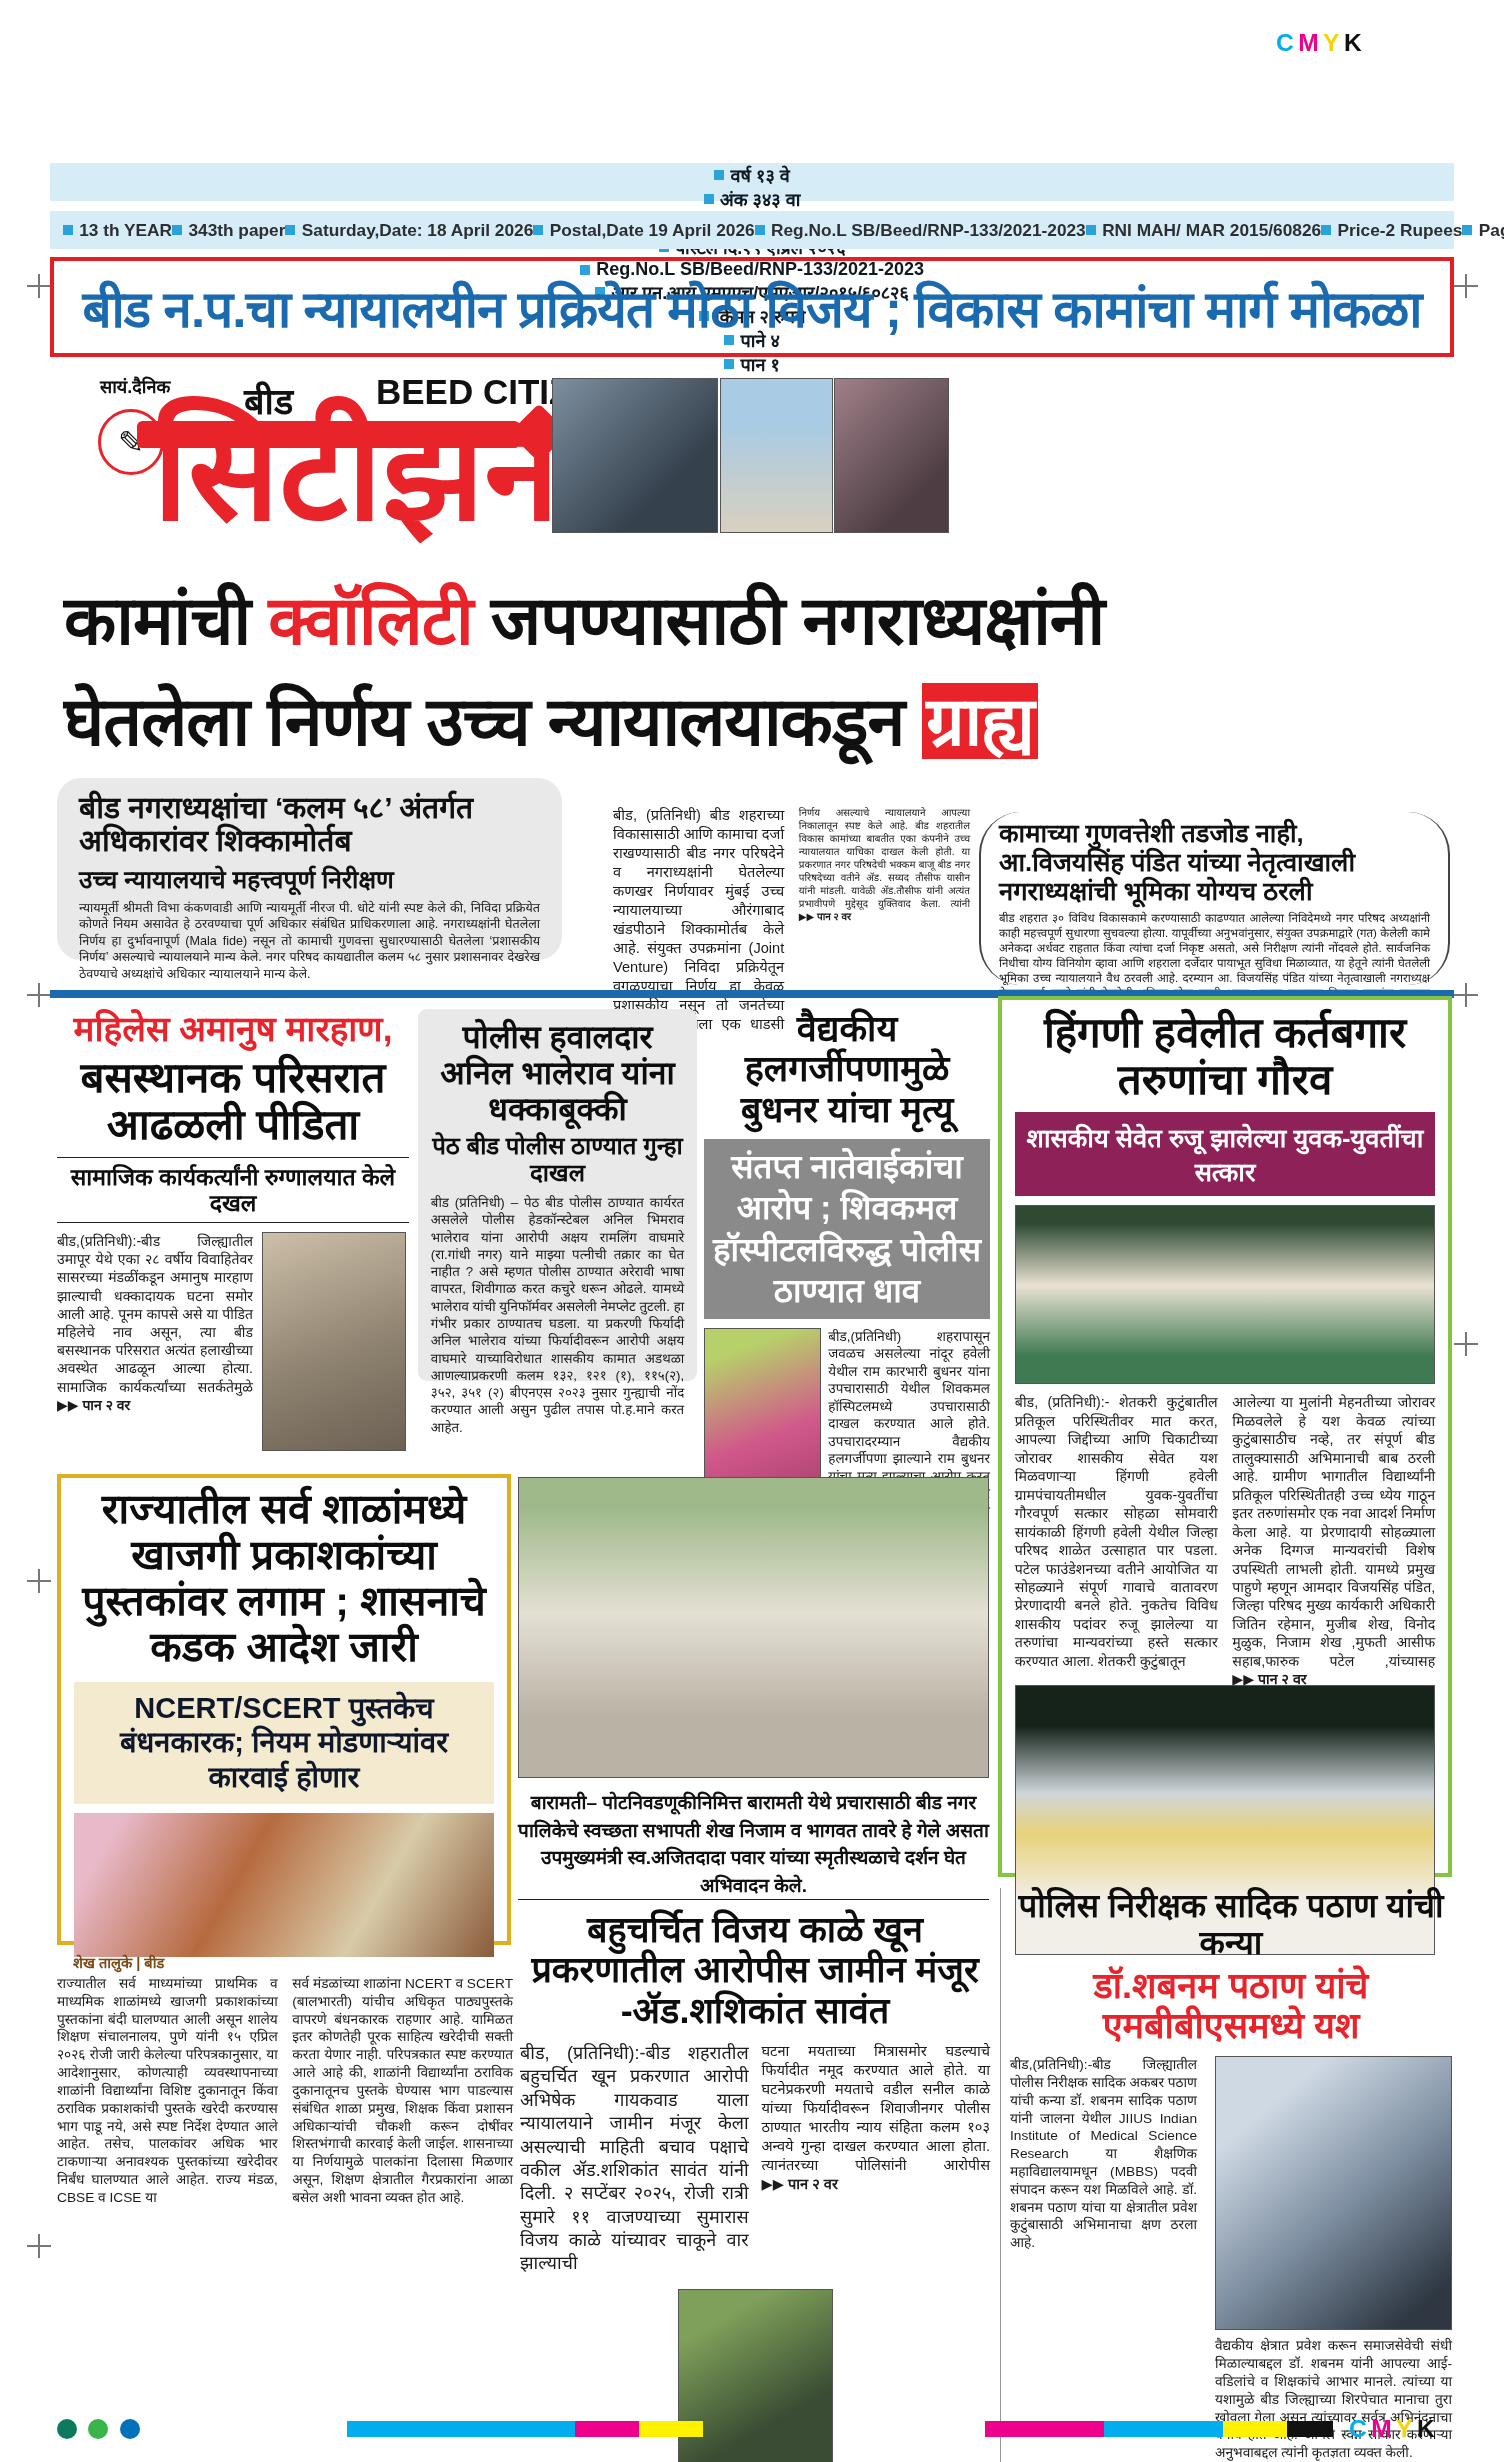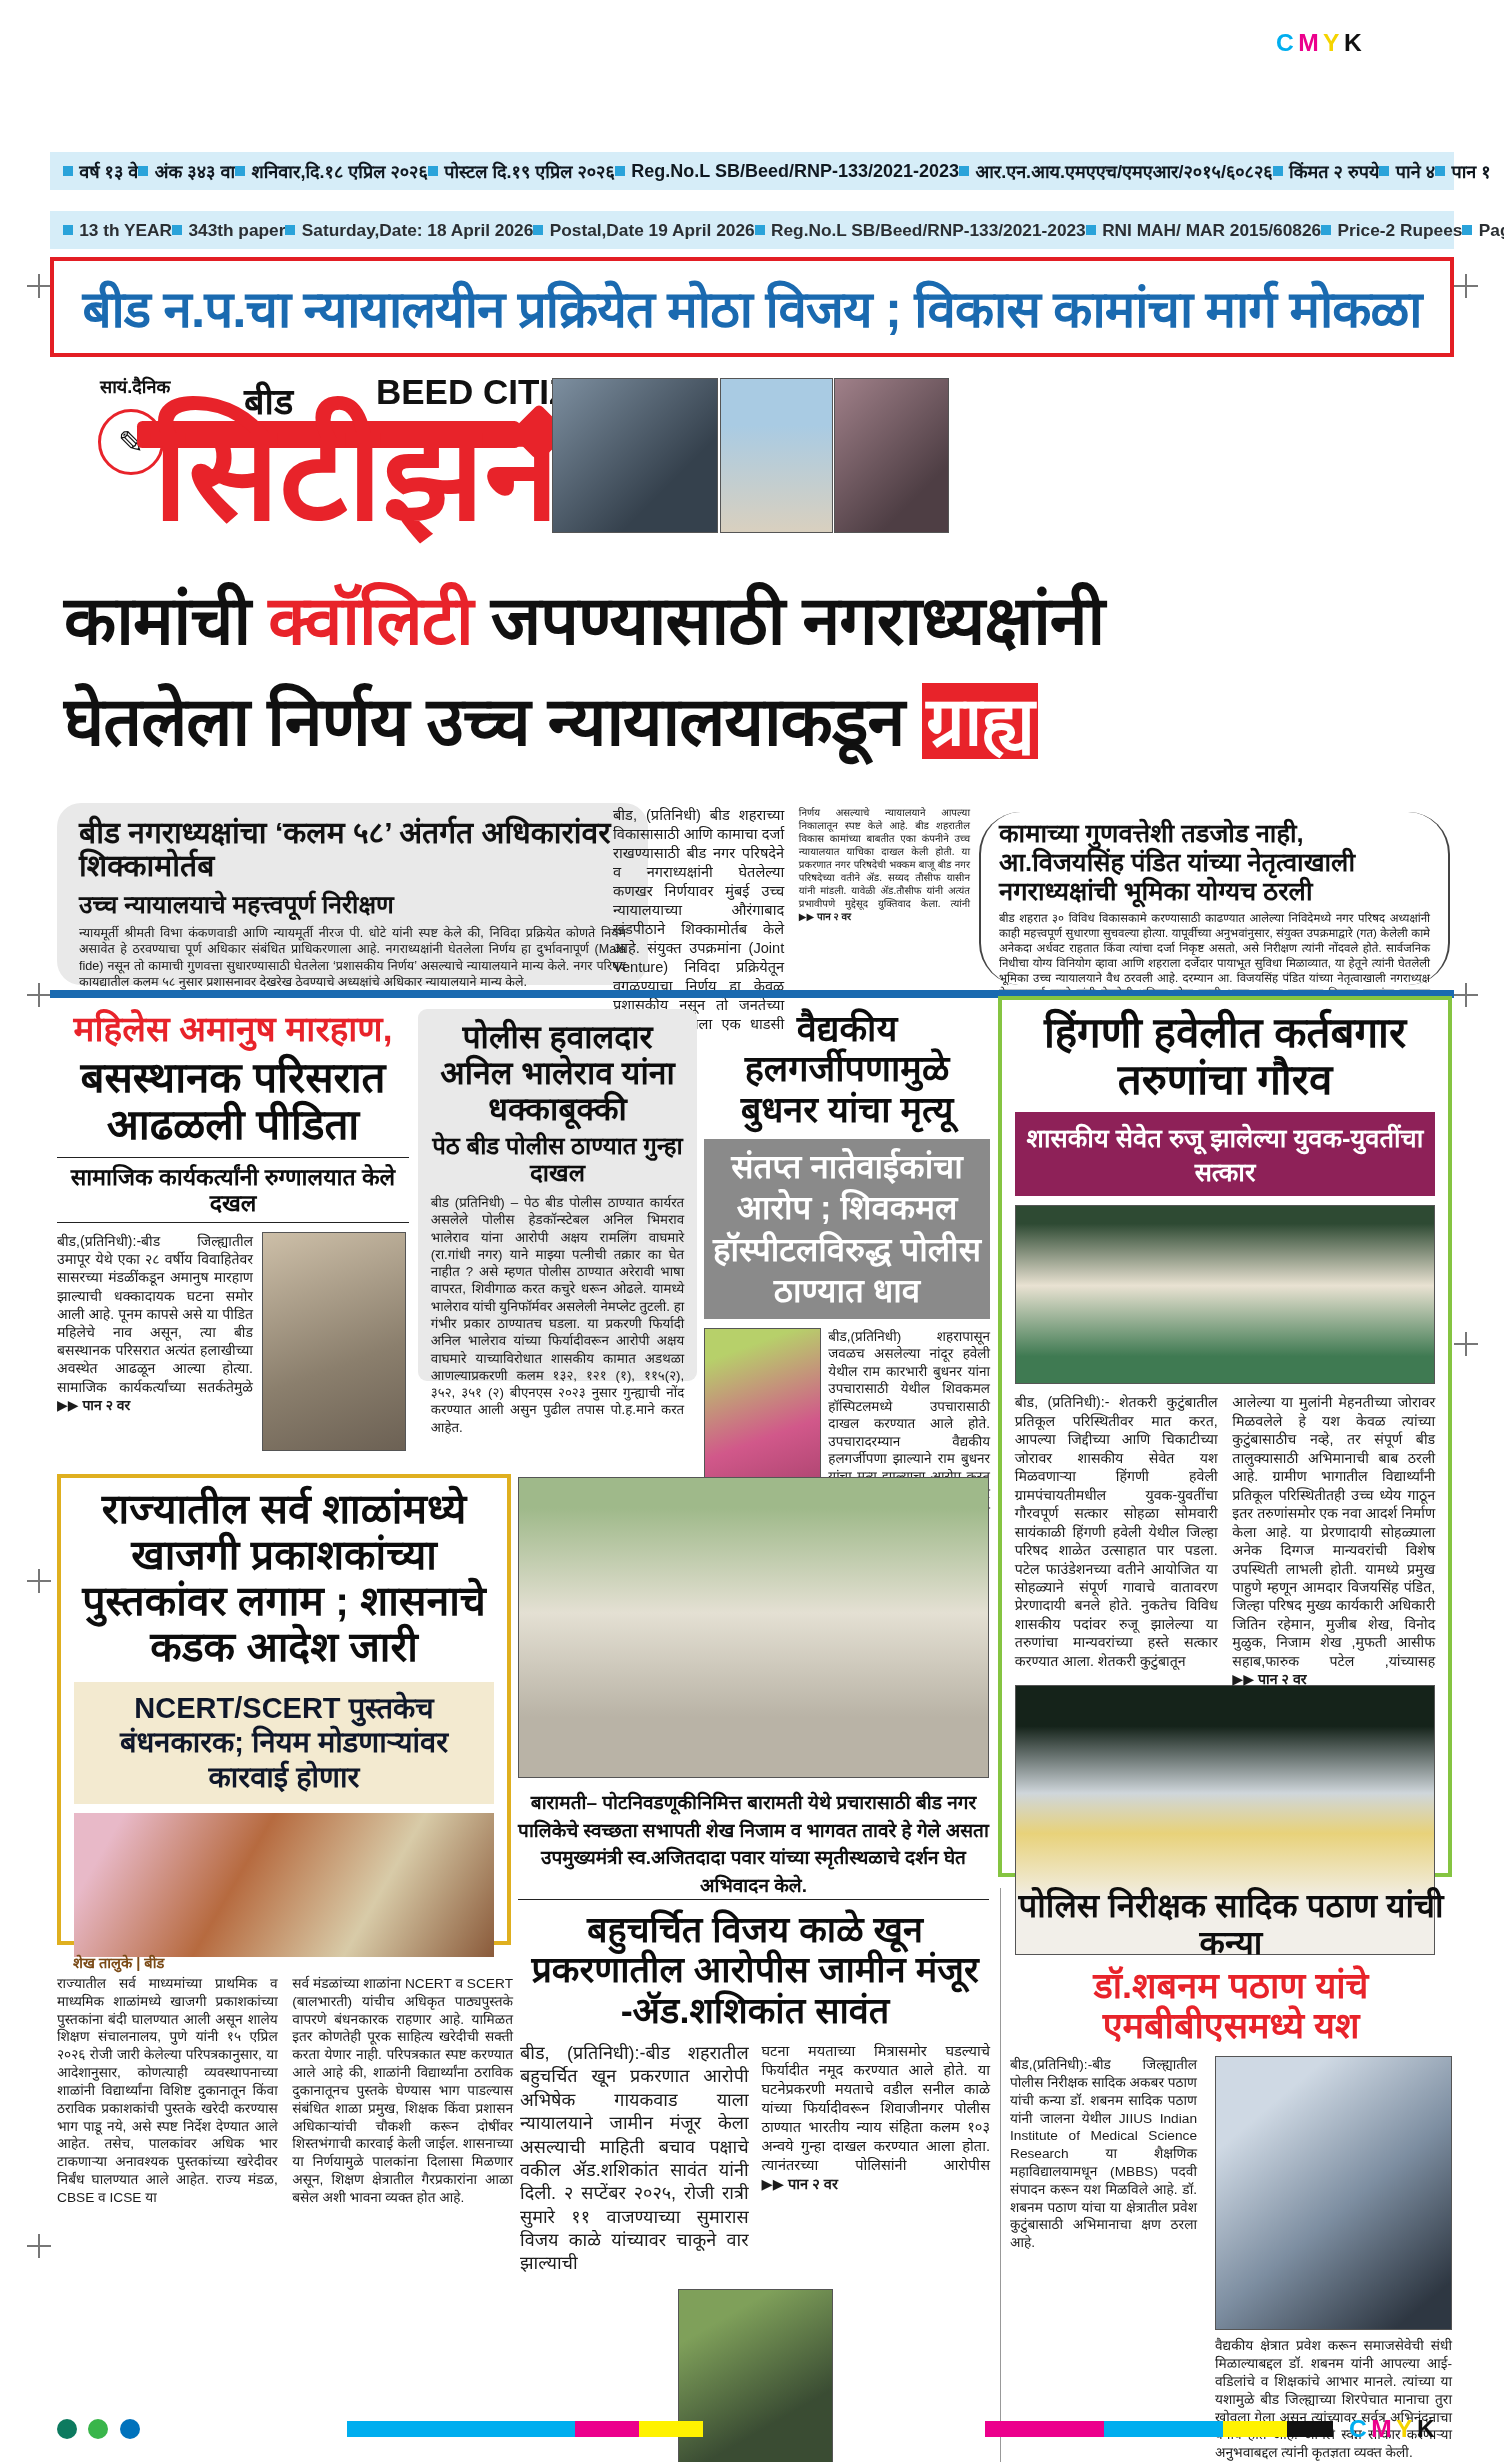--- a/index.html
+++ b/index.html
@@ -62,21 +62,21 @@
   </div>
 
   <div class="crop" style="left:27px;top:274px;"></div>
   <div class="crop" style="left:1454px;top:274px;"></div>
   <div class="crop" style="left:27px;top:983px;"></div>
   <div class="crop" style="left:1454px;top:983px;"></div>
   <div class="crop" style="left:27px;top:1569px;"></div>
   <div class="crop" style="left:1454px;top:1332px;"></div>
   <div class="crop" style="left:27px;top:2234px;"></div>
 
-  <div class="abs hrow row1" style="top:152px;">
+  <div class="abs hrow row1" style="top:163px;flex-direction:column;">
     <span class="hitem">वर्ष १३ वे</span>
     <span class="hitem">अंक ३४३ वा</span>
     <span class="hitem">शनिवार,दि.१८ एप्रिल २०२६</span>
     <span class="hitem">पोस्टल दि.१९ एप्रिल २०२६</span>
     <span class="hitem">Reg.No.L SB/Beed/RNP-133/2021-2023</span>
     <span class="hitem">आर.एन.आय.एमएएच/एमएआर/२०१५/६०८२६</span>
     <span class="hitem">किंमत २ रुपये</span>
     <span class="hitem">पाने ४</span>
     <span class="hitem">पान १</span>
   </div>
@@ -111,21 +111,21 @@
   <div class="abs lead-h" style="left:64px;top:585px;width:1368px;font-size:68px;text-align:left;">
     <span>कामांची</span>
     <span class="redword">क्वॉलिटी</span>
     <span>जपण्यासाठी नगराध्यक्षांनी</span>
   </div>
   <div class="abs lead-h" style="left:64px;top:686px;width:1368px;font-size:68px;text-align:left;">
     <span>घेतलेला निर्णय उच्च न्यायालयाकडून</span>
     <span class="revword">ग्राह्य</span>
   </div>
 
-  <div class="abs graybox" style="left:57px;top:803px;width:591px;height:182px;padding:12.8px 22px;">
+  <div class="abs graybox" style="left:57px;top:778px;width:505px;height:182px;padding:12.8px 22px;">
     <div style="font-size:30px;font-weight:900;line-height:1.12;">बीड नगराध्यक्षांचा ‘कलम ५८’ अंतर्गत अधिकारांवर शिक्कामोर्तब</div>
     <div style="font-size:24.6px;font-weight:800;margin-top:3.6px;">उच्च न्यायालयाचे महत्त्वपूर्ण निरीक्षण</div>
     <div class="bodytxt" style="font-size:12.6px;margin-top:5.5px;">न्यायमूर्ती श्रीमती विभा कंकणवाडी आणि न्यायमूर्ती नीरज पी. धोटे यांनी स्पष्ट केले की, निविदा प्रक्रियेत कोणते नियम असावेत हे ठरवण्याचा पूर्ण अधिकार संबंधित प्राधिकरणाला आहे. नगराध्यक्षांनी घेतलेला निर्णय हा दुर्भावनापूर्ण (Mala fide) नसून तो कामाची गुणवत्ता सुधारण्यासाठी घेतलेला ‘प्रशासकीय निर्णय’ असल्याचे न्यायालयाने मान्य केले. नगर परिषद कायद्यातील कलम ५८ नुसार प्रशासनावर देखरेख ठेवण्याचे अध्यक्षांचे अधिकार न्यायालयाने मान्य केले.</div>
   </div>
 
   <div class="abs colwrap" style="left:613px;top:806px;width:357px;height:179px;">
     <div class="bodytxt" style="font-size:14.6px;">बीड, (प्रतिनिधी) बीड शहराच्या विकासासाठी आणि कामाचा दर्जा राखण्यासाठी बीड नगर परिषदेने व नगराध्यक्षांनी घेतलेल्या कणखर निर्णयावर मुंबई उच्च न्यायालयाच्या औरंगाबाद खंडपीठाने शिक्कामोर्तब केले आहे. संयुक्त उपक्रमांना (Joint Venture) निविदा प्रक्रियेतून वगळण्याचा निर्णय हा केवळ प्रशासकीय नसून तो जनतेच्या हितासाठी घेतलेला एक धाडसी आणि पारदर्शक</div>
     <div class="bodytxt" style="font-size:10px;">
       <span>निर्णय असल्याचे न्यायालयाने आपल्या निकालातून स्पष्ट केले आहे. बीड शहरातील विकास कामांच्या बाबतीत एका कंपनीने उच्च न्यायालयात याचिका दाखल केली होती. या प्रकरणात नगर परिषदेची भक्कम बाजू बीड नगर परिषदेच्या वतीने ॲड. सय्यद तौसीफ यासीन यांनी मांडली. यावेळी ॲड.तौसीफ यांनी अत्यंत प्रभावीपणे मुद्देसूद युक्तिवाद केला. त्यांनी</span>
       <span class="jump">▶▶ पान २ वर</span>

